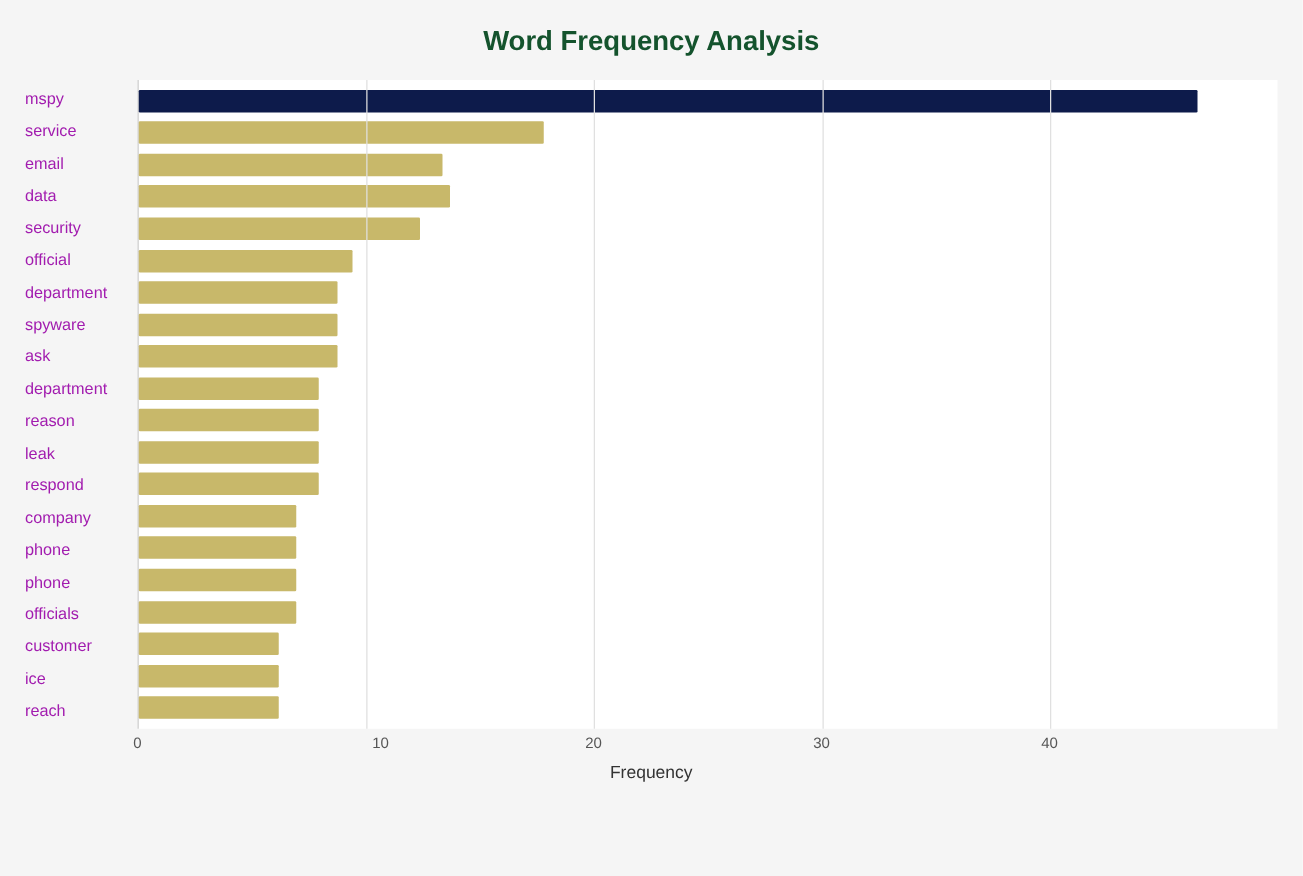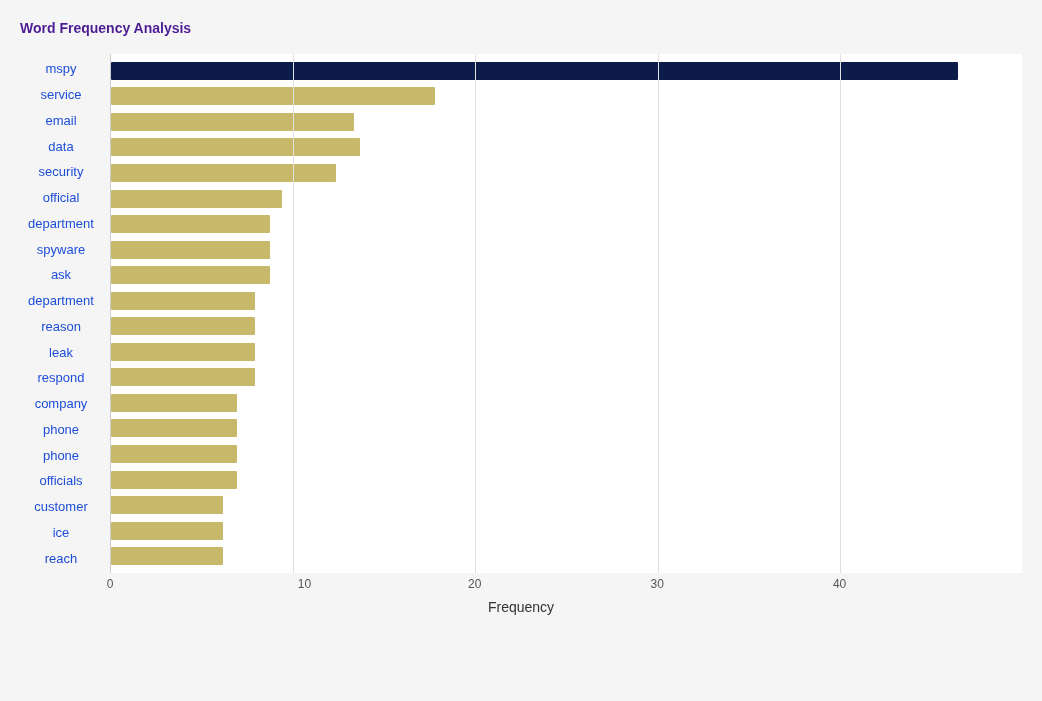--- a/index.html
+++ b/index.html
@@ -12,24 +12,24 @@
       min-height: 100vh;
     }
     .chart-container {
       background: #f5f5f5;
       width: 1042px;
       height: 701px;
       padding: 20px 20px 60px 20px;
       position: relative;
     }
     .chart-title {
-      text-align: left;
-      font-size: 14px;
+      text-align: center;
+      font-size: 22px;
       font-weight: bold;
-      color: #4c1d95;
+      color: #14532d;
       margin-bottom: 18px;
     }
     .chart-area {
       display: flex;
       flex-direction: column;
       position: relative;
       background: #f5f5f5;
       width: 100%;
       height: calc(100% - 60px);
     }
@@ -43,22 +43,22 @@
       display: flex;
       flex-direction: column;
       justify-content: space-around;
       width: 90px;
       padding-right: 8px;
       padding-top: 2px;
       padding-bottom: 2px;
     }
     .y-label {
       font-size: 13px;
-      color: #1d4ed8;
-      text-align: center;
+      color: #a21caf;
+      text-align: left;
       line-height: 1;
     }
     .bars-area {
       flex: 1;
       background: white;
       position: relative;
       display: flex;
       flex-direction: column;
       justify-content: space-around;
       padding: 4px 10px 4px 0;

